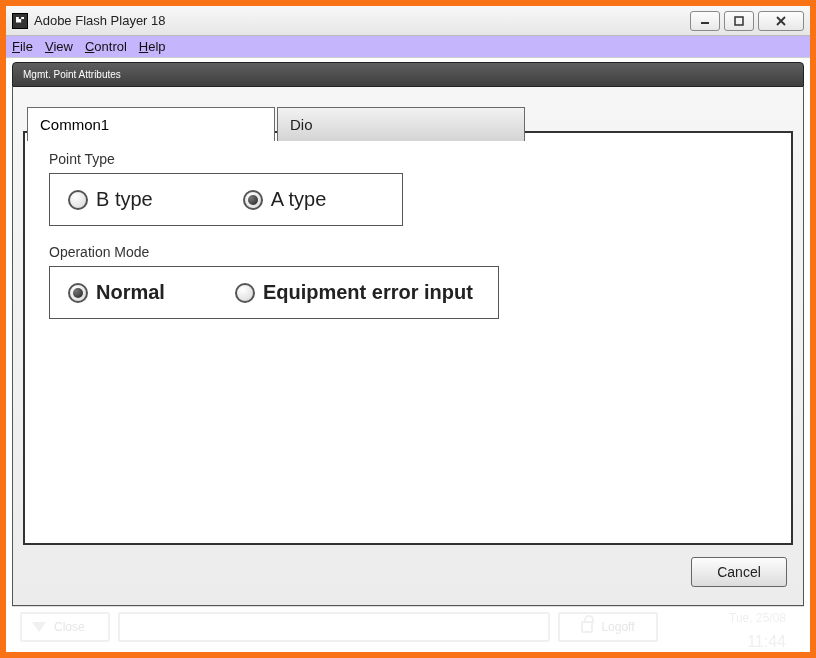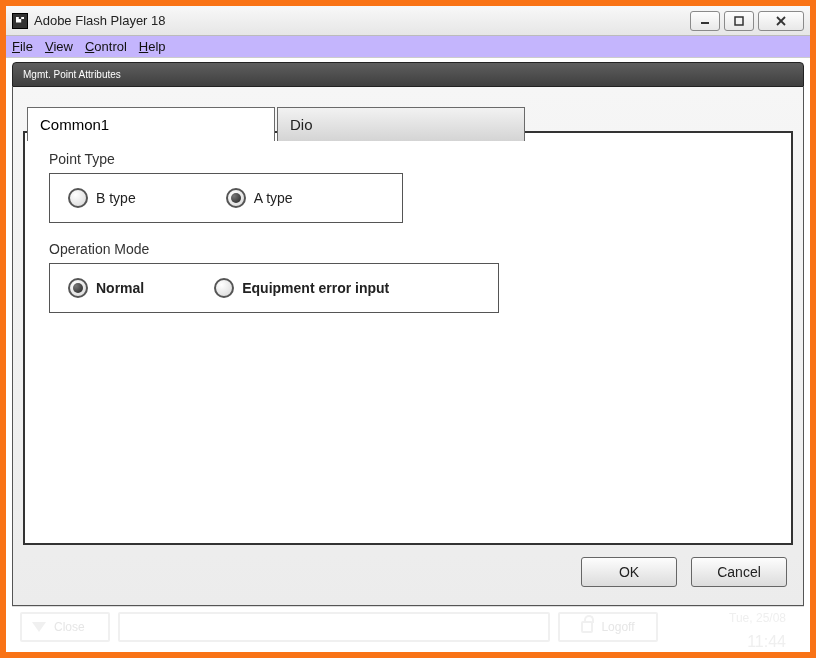--- a/index.html
+++ b/index.html
@@ -141,21 +141,21 @@
     display: flex;
     gap: 90px;
     align-items: center;
   }
   .group-box.small { width: 354px; }
   .group-box.wide { width: 450px; gap: 70px; font-weight: bold; }
   .radio {
     display: flex;
     align-items: center;
     gap: 8px;
-    font-size: 14px;
+    font-size: 20px;
     color: #222;
     cursor: pointer;
   }
   .radio-circle {
     width: 20px; height: 20px;
     border-radius: 50%;
     border: 2px solid #555;
     background: radial-gradient(circle at 35% 30%, #fff, #d6d6d6);
     display: flex; align-items: center; justify-content: center;
   }
@@ -307,23 +307,20 @@
             <div class="radio">
               <span class="radio-circle"></span>
               <span>Equipment error input</span>
             </div>
           </div>
 
         </div>
 
         <div class="button-row">
           <div class="btn">
-              <span>OK</span>
-            </div>
-          <div class="btn">
               <span>Cancel</span>
             </div>
         </div>
 
       </div>
     </div>
 
     <div class="statusbar">
       <div class="status-segment seg-close">
         <div class="arrow-down ghost-icon"></div>

